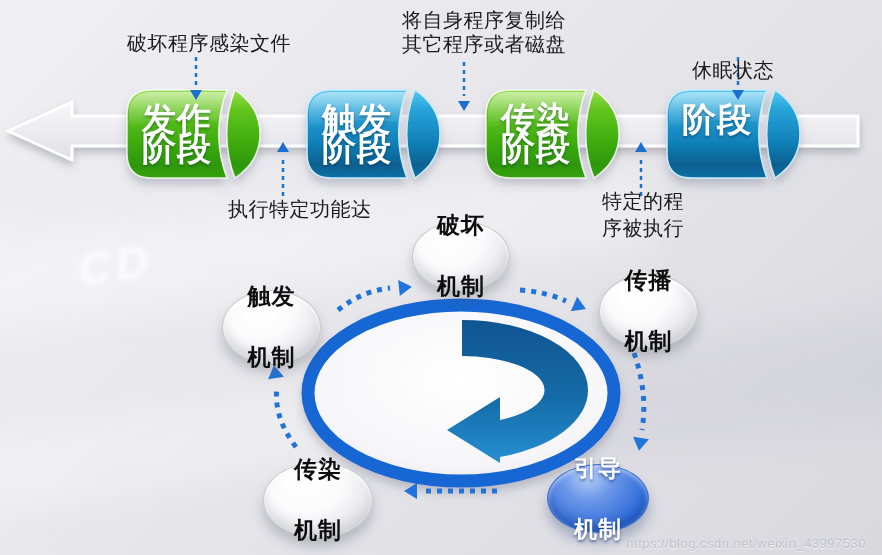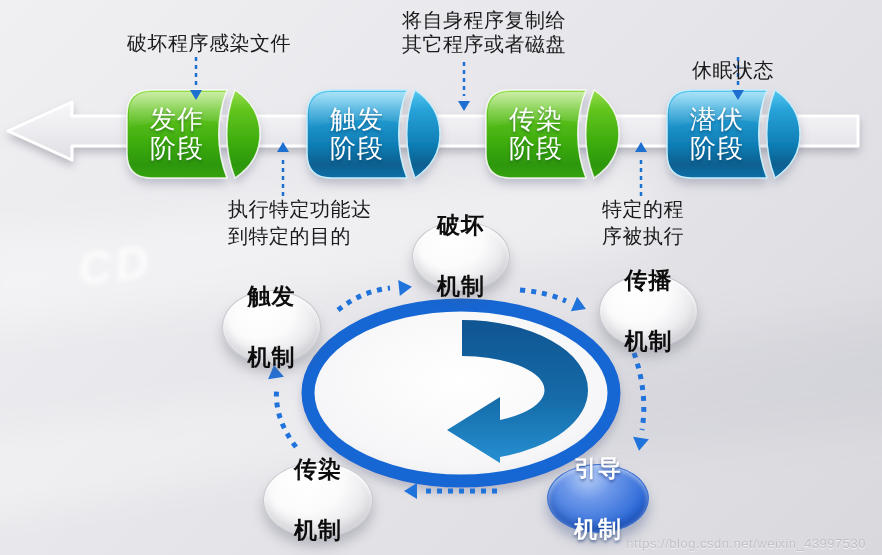--- a/index.html
+++ b/index.html
@@ -15,22 +15,22 @@
   .deco-band2{left:-60px; top:400px; width:560px; height:80px; background:rgba(255,255,255,.28);
     transform:rotate(-9deg); filter:blur(16px); border-radius:40px;}
   .deco-band3{right:-80px; top:330px; width:420px; height:110px; background:rgba(160,160,175,.12);
     transform:rotate(-8deg); filter:blur(20px); border-radius:50px;}
   .deco-cd{left:78px; top:238px; color:rgba(255,255,255,.8); font-size:46px; font-weight:bold;
     font-style:italic; letter-spacing:4px; transform:rotate(-7deg); filter:blur(2.5px);}
   svg.layer{position:absolute; left:0; top:0;}
   
   .note{position:absolute; color:#1b1b1d; font-size:20px; line-height:24px; letter-spacing:.5px; white-space:nowrap;}
   
-  .ribbon-label{position:absolute; width:108px; text-align:center; color:#fff; font-weight:normal;
-    font-size:26px; line-height:29px; letter-spacing:1px; text-shadow:0 2px 3px rgba(0,50,30,.4);}
+  .ribbon-label{position:absolute; width:108px; text-align:center; color:#fff; font-weight:bold;
+    font-size:34px; line-height:29px; letter-spacing:1px; text-shadow:0 2px 3px rgba(0,50,30,.4);}
   
   .bubble{position:absolute; border-radius:50%; display:flex; flex-direction:column;
     align-items:center; justify-content:center; text-align:center;
     font-weight:bold; font-size:23px; line-height:25px; letter-spacing:1px;gap:36px;}
   .bubble.white{color:#0d0d0d;
     background:radial-gradient(ellipse at 38% 24%, #ffffff 0%, #fbfbfc 40%, #e7e7ea 70%, #cfcfd5 100%);
     border:1px solid #c6c9cd;
     box-shadow:0 9px 12px rgba(90,90,105,.30), inset 0 2px 4px rgba(255,255,255,.9), inset 0 -7px 10px rgba(140,140,155,.22);}
   .bubble.blue{color:#fff; text-shadow:0 2px 3px rgba(10,40,110,.55);
     background:radial-gradient(ellipse at 40% 18%, #b5cdf6 0%, #6c97e9 30%, #2f6cd8 70%, #1c53bd 100%);
@@ -156,35 +156,33 @@
   </div>
   <div class="ribbon-label" style="left:303px; top:105px; text-shadow:0 2px 3px rgba(0,40,80,.45);">
     <div>触发</div>
     <div>阶段</div>
   </div>
   <div class="ribbon-label" style="left:482px; top:105px;">
     <div>传染</div>
     <div>阶段</div>
   </div>
   <div class="ribbon-label" style="left:663px; top:105px; text-shadow:0 2px 3px rgba(0,40,80,.45);">
-    <div>潜伏</div>
     <div>阶段</div>
   </div>
 
   <div class="note" style="left:127px; top:31px;">破坏程序感染文件</div>
   <div class="note" style="left:402px; top:8px;">
     <div>将自身程序复制给</div>
     <div>其它程序或者磁盘</div>
   </div>
   <div class="note" style="left:692px; top:30px;margin-top:28px;">休眠状态</div>
   <div class="note" style="left:228px; top:196px; line-height:27px;">
     <div>执行特定功能达</div>
-    <div>到特定的目的</div>
-  </div>
-  <div class="note" style="left:602px; top:196px; line-height:27px;">
+  </div>
+  <div class="note" style="left:602px; top:188px; line-height:27px;">
     <div>特定的程</div>
     <div>序被执行</div>
   </div>
 
   <div class="bubble white" style="left:412px; top:221px; width:96px; height:68px;">
     <div>破坏</div>
     <div>机制</div>
   </div>
   <div class="bubble white" style="left:599px; top:274px; width:97px; height:72px;">
     <div>传播</div>

